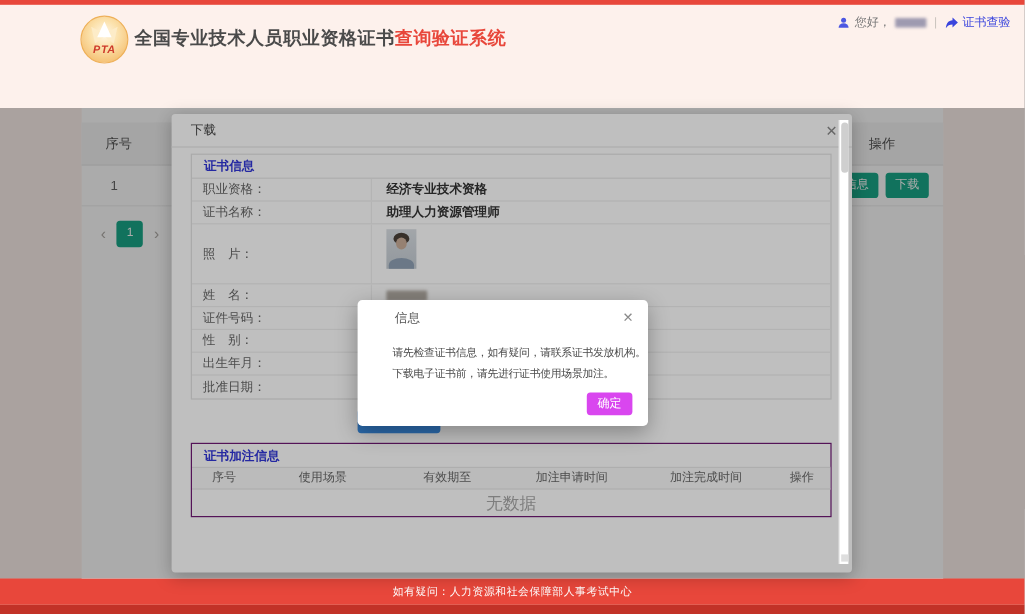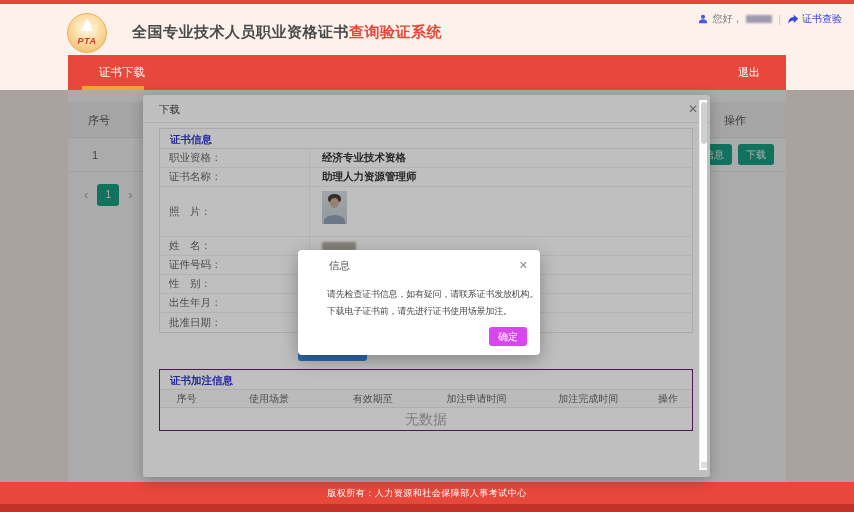--- a/index.html
+++ b/index.html
@@ -11,21 +11,21 @@
   .header { position:absolute; top:4px; left:0; right:0; height:51px; }
   .logo { position:absolute; left:67px; top:9px; width:40px; height:40px; border-radius:50%;
           background:radial-gradient(circle at 50% 38%, #fff7e6 0%, #fbe0a9 40%, #f2b159 100%);
           border:1px solid #eeb058; }
   .logo-petal { position:absolute; top:4px; left:50%; margin-left:-6px; width:0; height:0;
           border-left:6px solid transparent; border-right:6px solid transparent; border-bottom:13px solid #fff; }
   .logo-petal.p2 { transform:rotate(-38deg); margin-left:-13px; top:7px; border-bottom-color:#fdecc8; }
   .logo-petal.p3 { transform:rotate(38deg); margin-left:1px; top:7px; border-bottom-color:#fdecc8; }
   .logo-text { position:absolute; bottom:6px; width:100%; text-align:center; font-size:9px; font-weight:bold;
           font-style:italic; color:#ce3a2b; letter-spacing:0.5px;margin-top:28px; }
-  .title-wrap { position:absolute; left:112px; top:19px; font-size:15px; font-weight:bold; white-space:nowrap; letter-spacing:0.5px;margin-left:20px; }
+  .title-wrap { position:absolute; left:112px; top:19px; font-size:15px; font-weight:bold; white-space:nowrap; letter-spacing:0.5px; }
   .title-main { color:#4a4a4a; }
   .title-accent { color:#e8473b; }
   .userbar { position:absolute; right:12px; top:8px; display:flex; align-items:center; gap:4px;
           font-size:10px; color:#777; }
   .userbar svg { display:block; }
   .redact-top { width:26px; height:8px; background:#9e9ab0; filter:blur(1.2px); border-radius:1px; }
   .user-divider { color:#c9c3bd; margin:0 2px; }
   .verify-link { display:flex; align-items:center; gap:3px; color:#3a45dd; font-size:10px; cursor:pointer; }
 
   
@@ -141,25 +141,20 @@
         <span>
           <svg width="12" height="11" viewBox="0 0 16 14">
               <path d="M15 6 L9 0.5 L9 3.6 C4.5 3.8 2 7 1.6 12.5 C3.6 9.3 6 8.2 9 8.2 L9 11.5 Z" fill="#3a45dd"></path>
             </svg>
         </span>
         <span>证书查验</span>
       </span>
     </div>
   </div>
 
-  <div class="nav">
-    <div class="nav-tab">证书下载</div>
-    <div class="nav-underline"></div>
-    <div class="nav-logout">退出</div>
-  </div>
 
   <div class="content">
 
     <div class="panel">
       <div class="bg-th">
         <span class="col-seq">序号</span>
         <span class="col-act">操作</span>
       </div>
       <div class="bg-row">
         <span class="cell-seq">1</span>
@@ -259,17 +254,17 @@
       <div class="im-body">
         <div>请先检查证书信息，如有疑问，请联系证书发放机构。</div>
         <div>下载电子证书前，请先进行证书使用场景加注。</div>
       </div>
       <div class="im-confirm">确定</div>
     </div>
 
   </div>
 
   <div class="footer">
-    <span>版权所有：人力资源和社会保障部人事考试中心</span>
+    <span>如有疑问：人力资源和社会保障部人事考试中心</span>
   </div>
   <div class="bottomstrip"></div>
 
 </div>
 
 </body></html>

